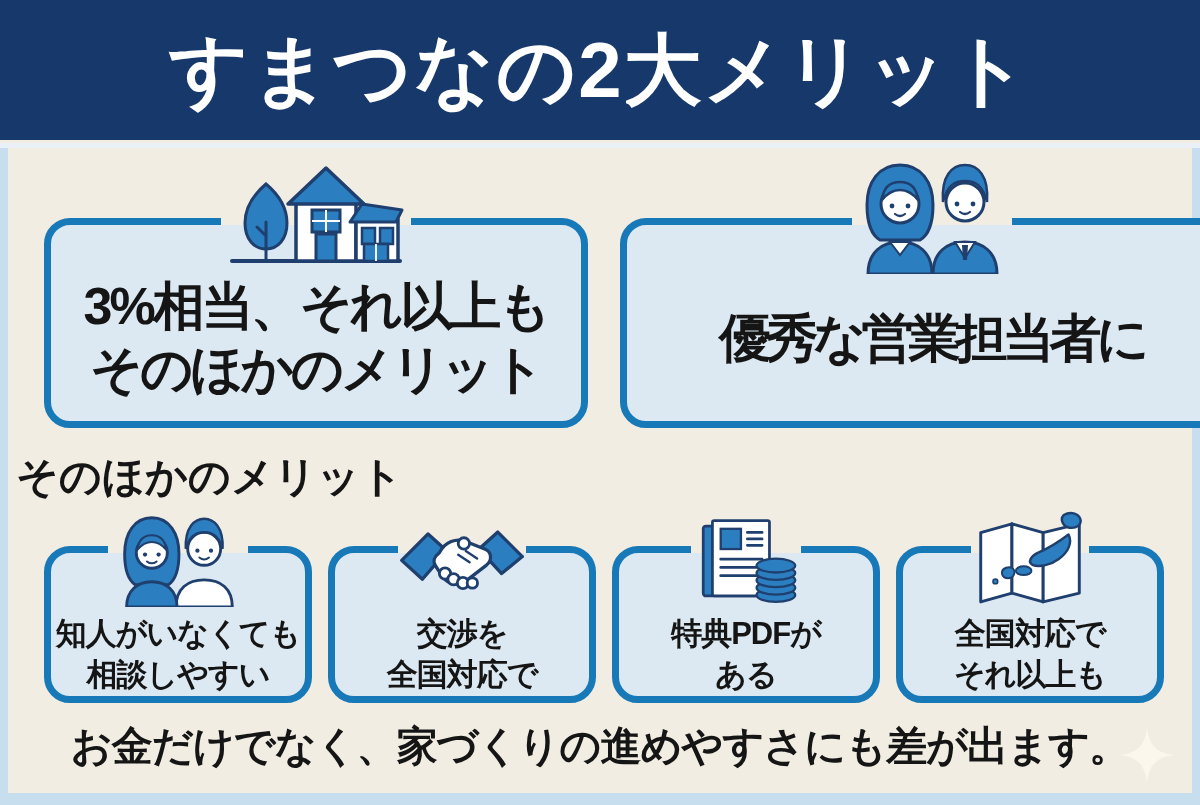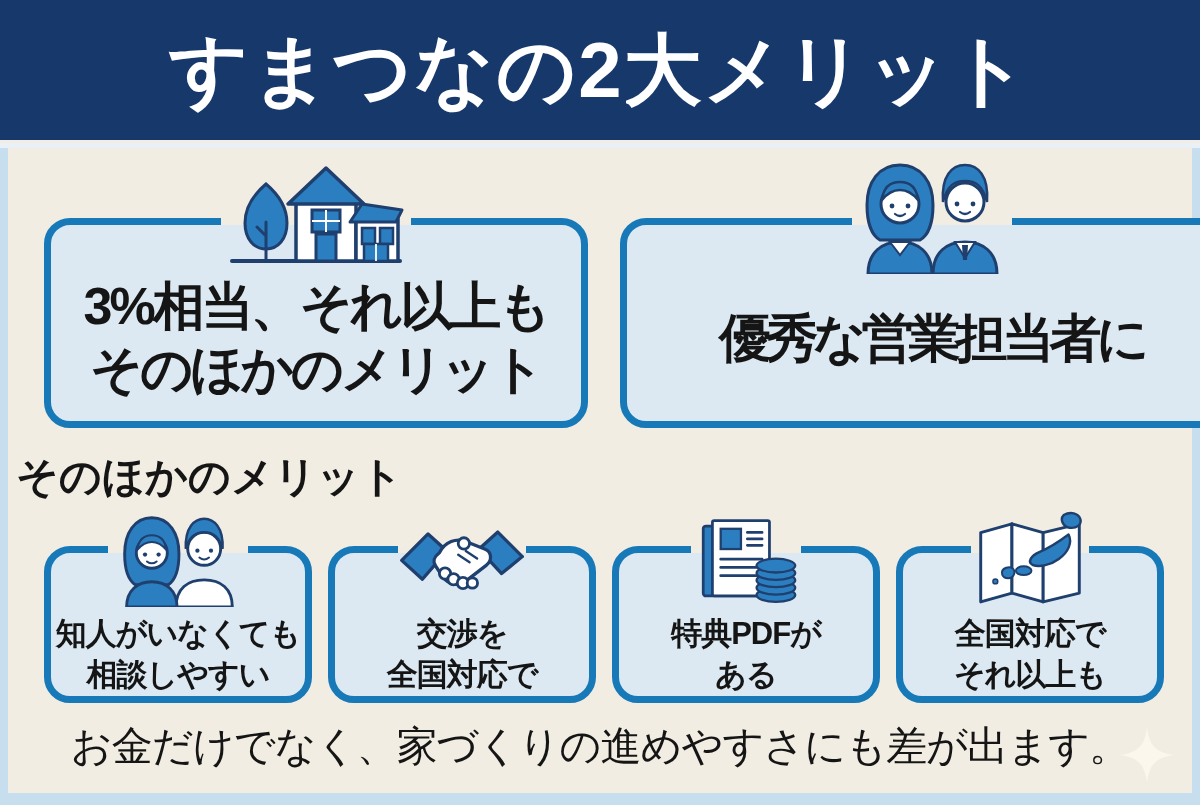--- a/index.html
+++ b/index.html
@@ -40,21 +40,21 @@
   .card.main.right .line{letter-spacing:-5px}
 
   .card.small{top:546px;width:268px;height:157px;padding-top:58px}
   .card.small .line{font-size:31px;font-weight:900;color:var(--text);letter-spacing:-1px;
                     line-height:41px;white-space:nowrap;text-align:center}
 
   .section-heading{position:absolute;left:16px;top:452px;width:100%;text-align:left;z-index:2;
                    font-size:42px;font-weight:900;color:var(--text);letter-spacing:0;line-height:50px}
 
   .footer-note{position:absolute;left:0;top:716px;width:100%;text-align:center;z-index:2;
-               font-size:41px;font-weight:400;color:var(--text);letter-spacing:-1px;line-height:60px;white-space:nowrap}
+               font-size:41px;font-weight:700;color:var(--text);letter-spacing:-1px;line-height:60px;white-space:nowrap}
 
   .sparkle{position:absolute;left:1118px;top:726px;z-index:2;line-height:0}
 
   
   .ib{fill:var(--icon-blue);stroke:var(--icon-outline)}
   .iw{fill:#FFFFFF;stroke:var(--icon-outline)}
   .il{fill:none;stroke:var(--icon-outline)}
   .id{fill:var(--icon-outline);stroke:none}
   .iwl{stroke:#FFFFFF;fill:none}
 </style>

